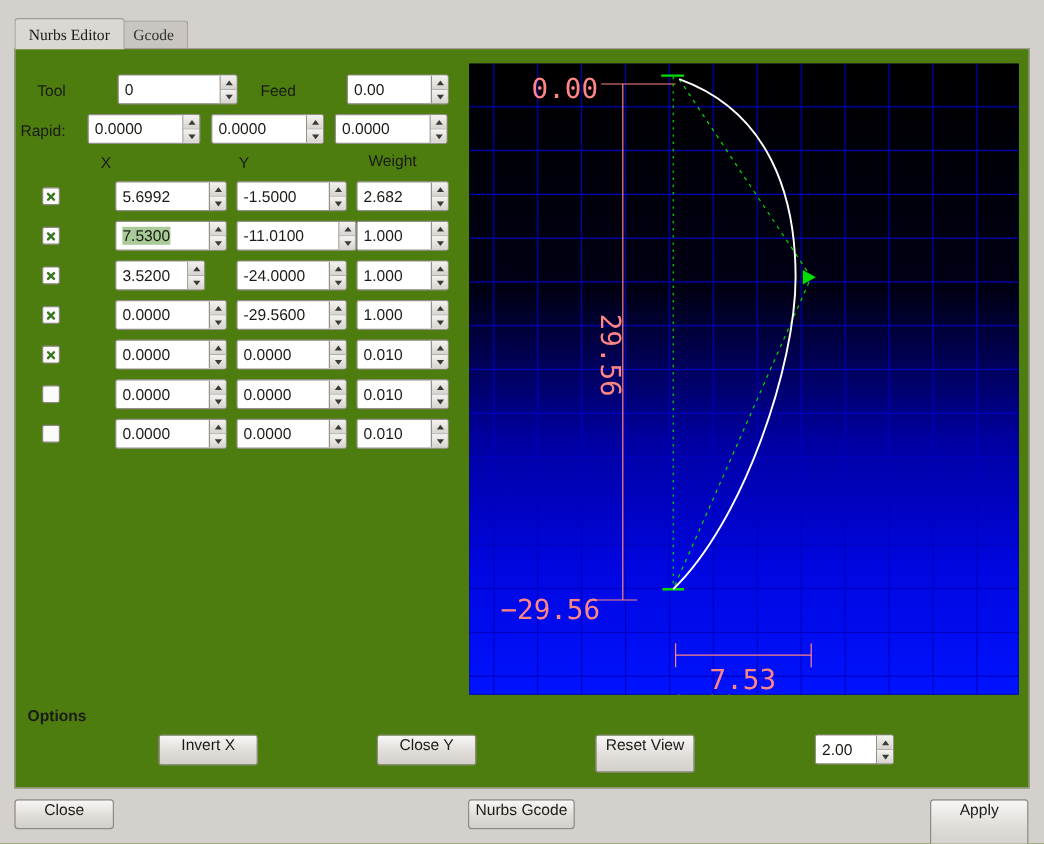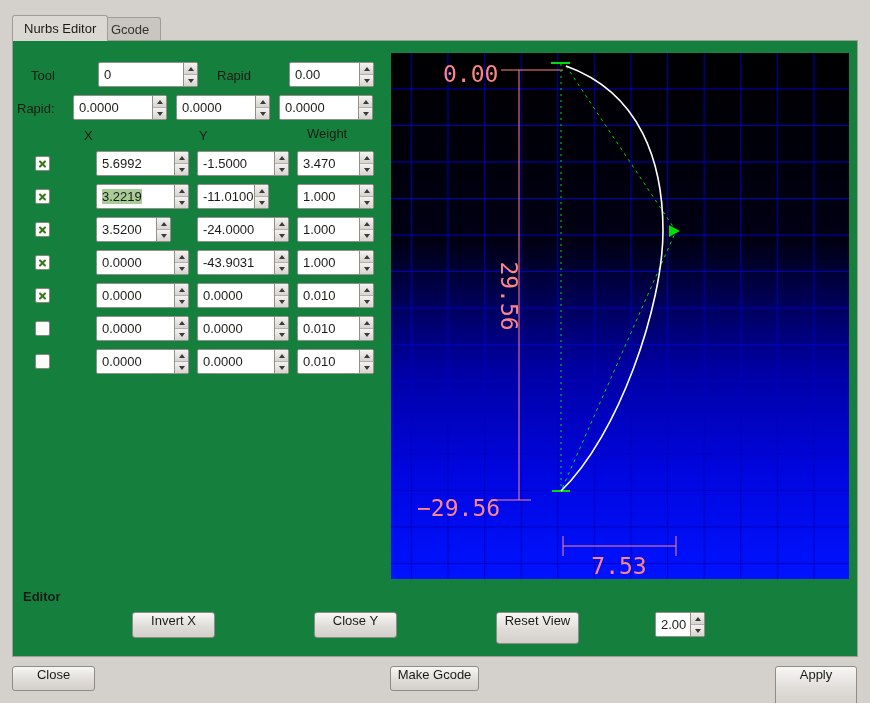--- a/index.html
+++ b/index.html
@@ -10,29 +10,29 @@
     font-family:"Liberation Sans", sans-serif;
     font-size:13px; color:#1b1b16;
     -webkit-font-smoothing:antialiased;
   }
   .window { position:absolute; inset:0; }
 
   
   .tab {
     position:absolute; display:flex; align-items:center;
     padding:0 11px; border:1px solid #a09c96; border-bottom:none;
-    border-radius:3px 3px 0 0; white-space:nowrap;
+    border-radius:3px 3px 0 0; white-space:nowrap;font-family:Liberation Serif, serif;
   }
   .tab.active  { left:12px; top:15px; height:26px; background:#dbd7d3; z-index:3; }
   .tab.inactive{ left:99px; top:17px; height:23px; background:#c9c5c0; z-index:1; color:#33322e; }
 
   
   .notebook {
     position:absolute; left:12px; top:40px; width:846px; height:617px;
-    background:#15803d; border:1px solid #a09c96; z-index:2;padding-left:19px;
+    background:#4d7c0f; border:1px solid #a09c96; z-index:2;padding-left:19px;
   }
   .label { position:absolute; line-height:15px; white-space:nowrap; }
   .col-header { position:absolute; line-height:15px; color:#1b1b16; }
 
   
   .spin {
     position:absolute; height:25px; display:flex; align-items:stretch;
     background:#ffffff; border:1px solid #938f89; border-radius:2px; overflow:hidden;
   }
   .spin-text { flex:1; display:flex; align-items:center; padding-left:5px; overflow:hidden; }
@@ -96,21 +96,21 @@
     <span class="label" style="left:18px;top:27px">Tool</span>
     <div class="spin" style="left:85px;top:21px;width:100px">
       <span class="spin-text">
           <span class="val">0</span>
         </span>
     <span class="spin-btns">
           <span class="spin-up"></span>
           <span class="spin-down"></span>
         </span>
       </div>
-    <span class="label" style="left:204px;top:27px">Rapid</span>
+    <span class="label" style="left:204px;top:27px">Feed</span>
     <div class="spin" style="left:276px;top:21px;width:85px">
       <span class="spin-text">
           <span class="val">0.00</span>
         </span>
     <span class="spin-btns">
           <span class="spin-up"></span>
           <span class="spin-down"></span>
         </span>
       </div>
 
@@ -162,41 +162,41 @@
           <span class="spin-text">
             <span class="val">-1.5000</span>
           </span>
           <span class="spin-btns">
             <span class="spin-up"></span>
             <span class="spin-down"></span>
           </span>
         </div>
       <div class="spin" style="left:284px;top:0;width:77px">
           <span class="spin-text">
-            <span class="val">3.470</span>
+            <span class="val">2.682</span>
           </span>
           <span class="spin-btns">
             <span class="spin-up"></span>
             <span class="spin-down"></span>
           </span>
         </div>
     </div>
 
     <div class="point-row" style="top:143px">
       <span class="checkbox checked"></span>
       <div class="spin" style="left:83px;top:0;width:93px">
           <span class="spin-text">
-            <span class="val selected">3.2219</span>
-          </span>
-          <span class="spin-btns">
-            <span class="spin-up"></span>
-            <span class="spin-down"></span>
-          </span>
-        </div>
-      <div class="spin" style="left:184px;top:0;width:72px">
+            <span class="val selected">7.5300</span>
+          </span>
+          <span class="spin-btns">
+            <span class="spin-up"></span>
+            <span class="spin-down"></span>
+          </span>
+        </div>
+      <div class="spin" style="left:184px;top:0;width:100px">
           <span class="spin-text">
             <span class="val">-11.0100</span>
           </span>
           <span class="spin-btns">
             <span class="spin-up"></span>
             <span class="spin-down"></span>
           </span>
         </div>
       <div class="spin" style="left:284px;top:0;width:77px">
           <span class="spin-text">
@@ -246,21 +246,21 @@
           <span class="spin-text">
             <span class="val">0.0000</span>
           </span>
           <span class="spin-btns">
             <span class="spin-up"></span>
             <span class="spin-down"></span>
           </span>
         </div>
       <div class="spin" style="left:184px;top:0;width:92px">
           <span class="spin-text">
-            <span class="val">-43.9031</span>
+            <span class="val">-29.5600</span>
           </span>
           <span class="spin-btns">
             <span class="spin-up"></span>
             <span class="spin-down"></span>
           </span>
         </div>
       <div class="spin" style="left:284px;top:0;width:77px">
           <span class="spin-text">
             <span class="val">1.000</span>
           </span>
@@ -403,44 +403,44 @@
         <g fill="#ff8585" font-family="'DejaVu Sans Mono', monospace" font-size="23">
           <text x="52" y="29">0.00</text>
           <text x="110" y="243" text-anchor="middle" transform="rotate(90 110 243)">29.56</text>
           <text x="26" y="463">−29.56</text>
           <text x="228" y="521" text-anchor="middle">7.53</text>
           <text x="168" y="543">0.00</text>
         </g>
       </svg>
     </div>
 
-    <span class="options-label" style="left:10px;top:548px">Editor</span>
+    <span class="options-label" style="left:10px;top:548px">Options</span>
     <div class="btn" style="left:119px;top:571px;width:83px;height:26px">
         <span>Invert X</span>
       </div>
     <div class="btn" style="left:301px;top:571px;width:83px;height:26px">
         <span>Close Y</span>
       </div>
     <div class="btn" style="left:483px;top:571px;width:83px;height:32px">
         <span>Reset View</span>
       </div>
-    <div class="spin" style="left:642px;top:571px;width:50px">
+    <div class="spin" style="left:666px;top:571px;width:66px">
       <span class="spin-text">
           <span class="val">2.00</span>
         </span>
     <span class="spin-btns">
           <span class="spin-up"></span>
           <span class="spin-down"></span>
         </span>
       </div>
   </div>
 
   <div class="btn" style="left:12px;top:666px;width:83px;height:25px">
       <span>Close</span>
     </div>
   <div class="btn" style="left:390px;top:666px;width:89px;height:25px">
-      <span>Make Gcode</span>
+      <span>Nurbs Gcode</span>
     </div>
   <div class="btn" style="left:775px;top:666px;width:82px;height:41px">
       <span>Apply</span>
     </div>
 
 </div>
 
 </body></html>

